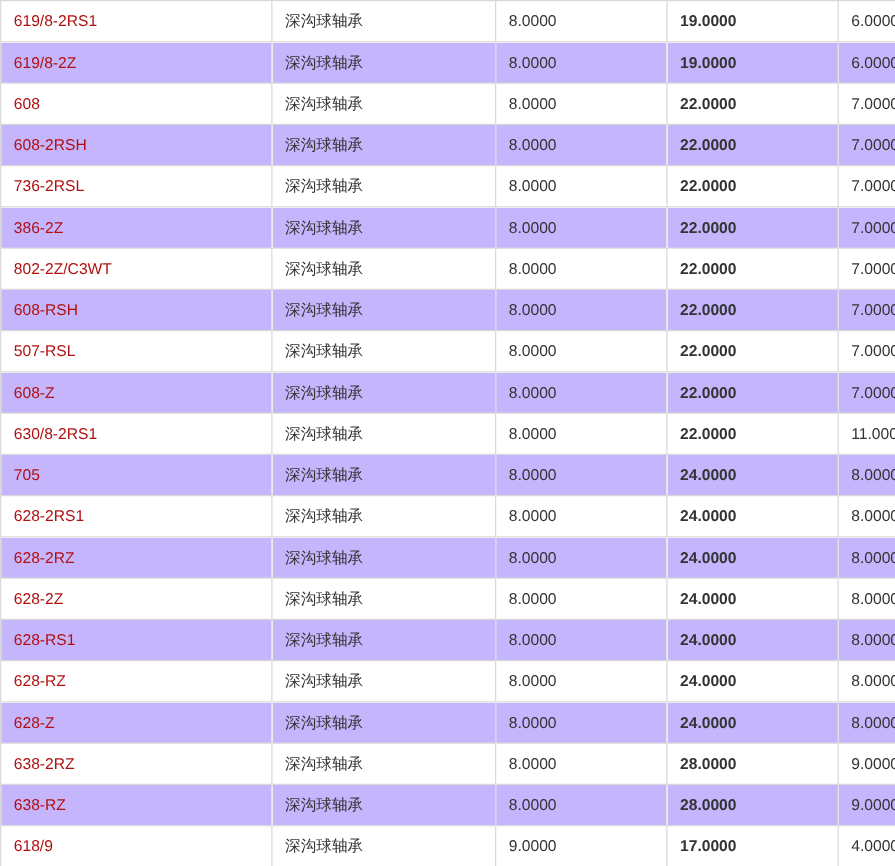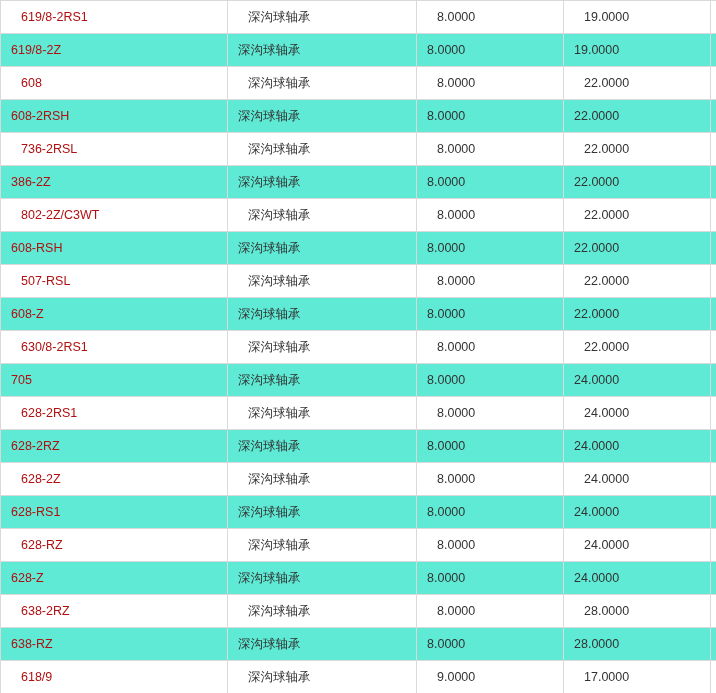--- a/index.html
+++ b/index.html
@@ -24,42 +24,42 @@
     padding: 0 10px;
     font-size: 12.5px;
     color: #333333;
     white-space: nowrap;
     overflow: hidden;
     text-overflow: ellipsis;
     vertical-align: middle;
   }
   tr.row-odd td {
     background: #ffffff;
-    padding-left: 20px;
   }
   tr.row-even td {
-    background: #5eead4;
+    background: #c4b5fd;
   }
   td.col-model {
     width: 196px;
     color: #b01010;
   }
   td.col-model a {
     color: #b01010;
     text-decoration: none;
   }
   td.col-type {
     width: 158px;
     color: #333333;
   }
   td.col-d {
     width: 116px;
   }
   td.col-D {
     width: 116px;
+    font-weight: bold;
   }
   td.col-B {
     width: 126px;
   }
 </style>
 </head>
 <body>
 
 <table class="bearing-table">
   <tbody>

